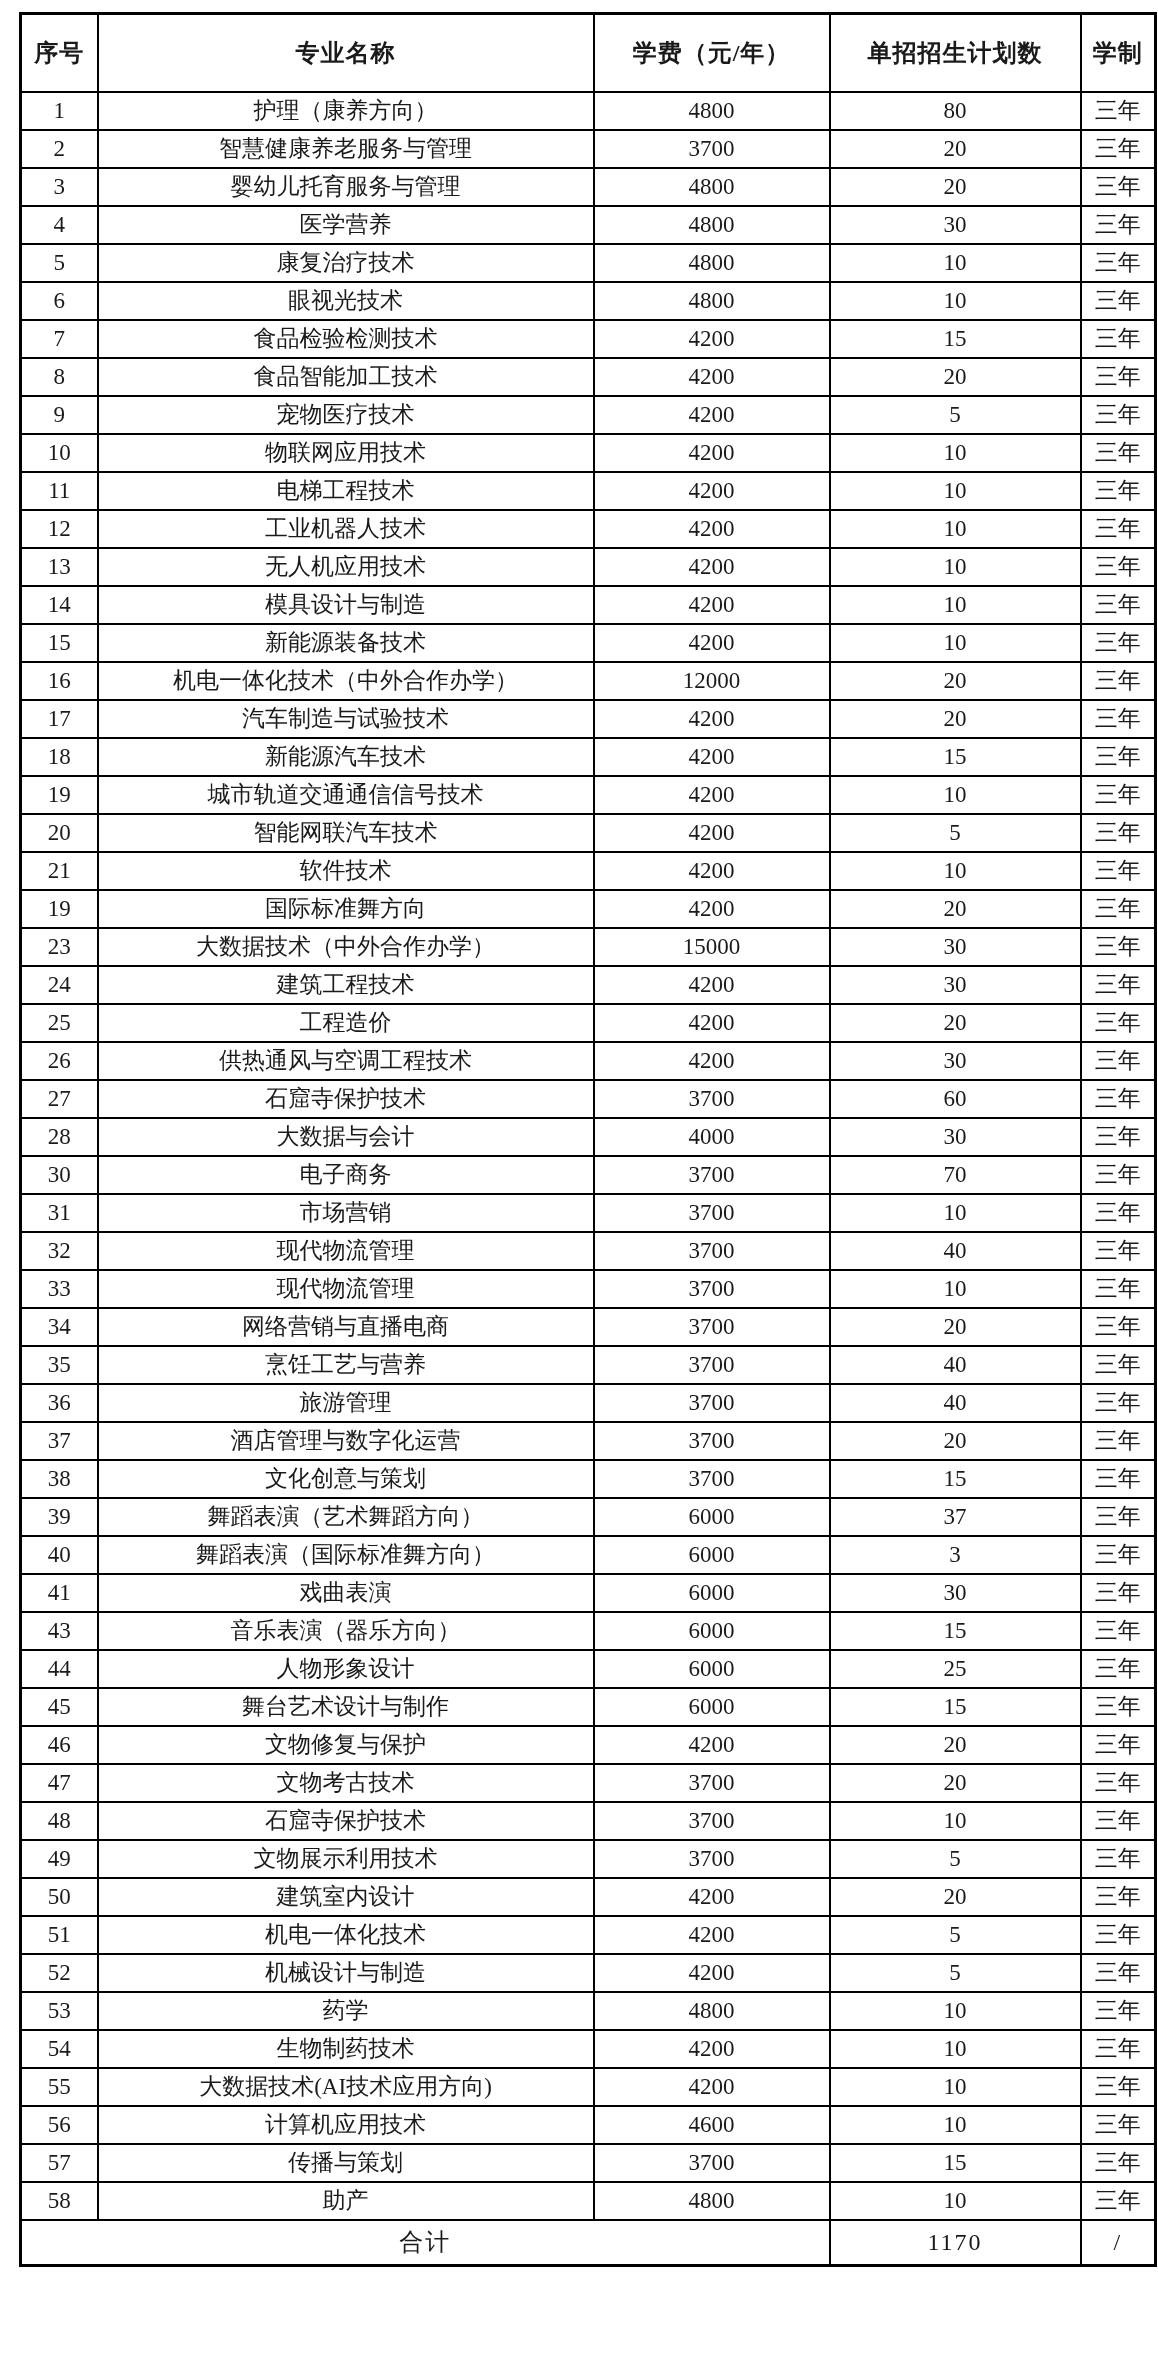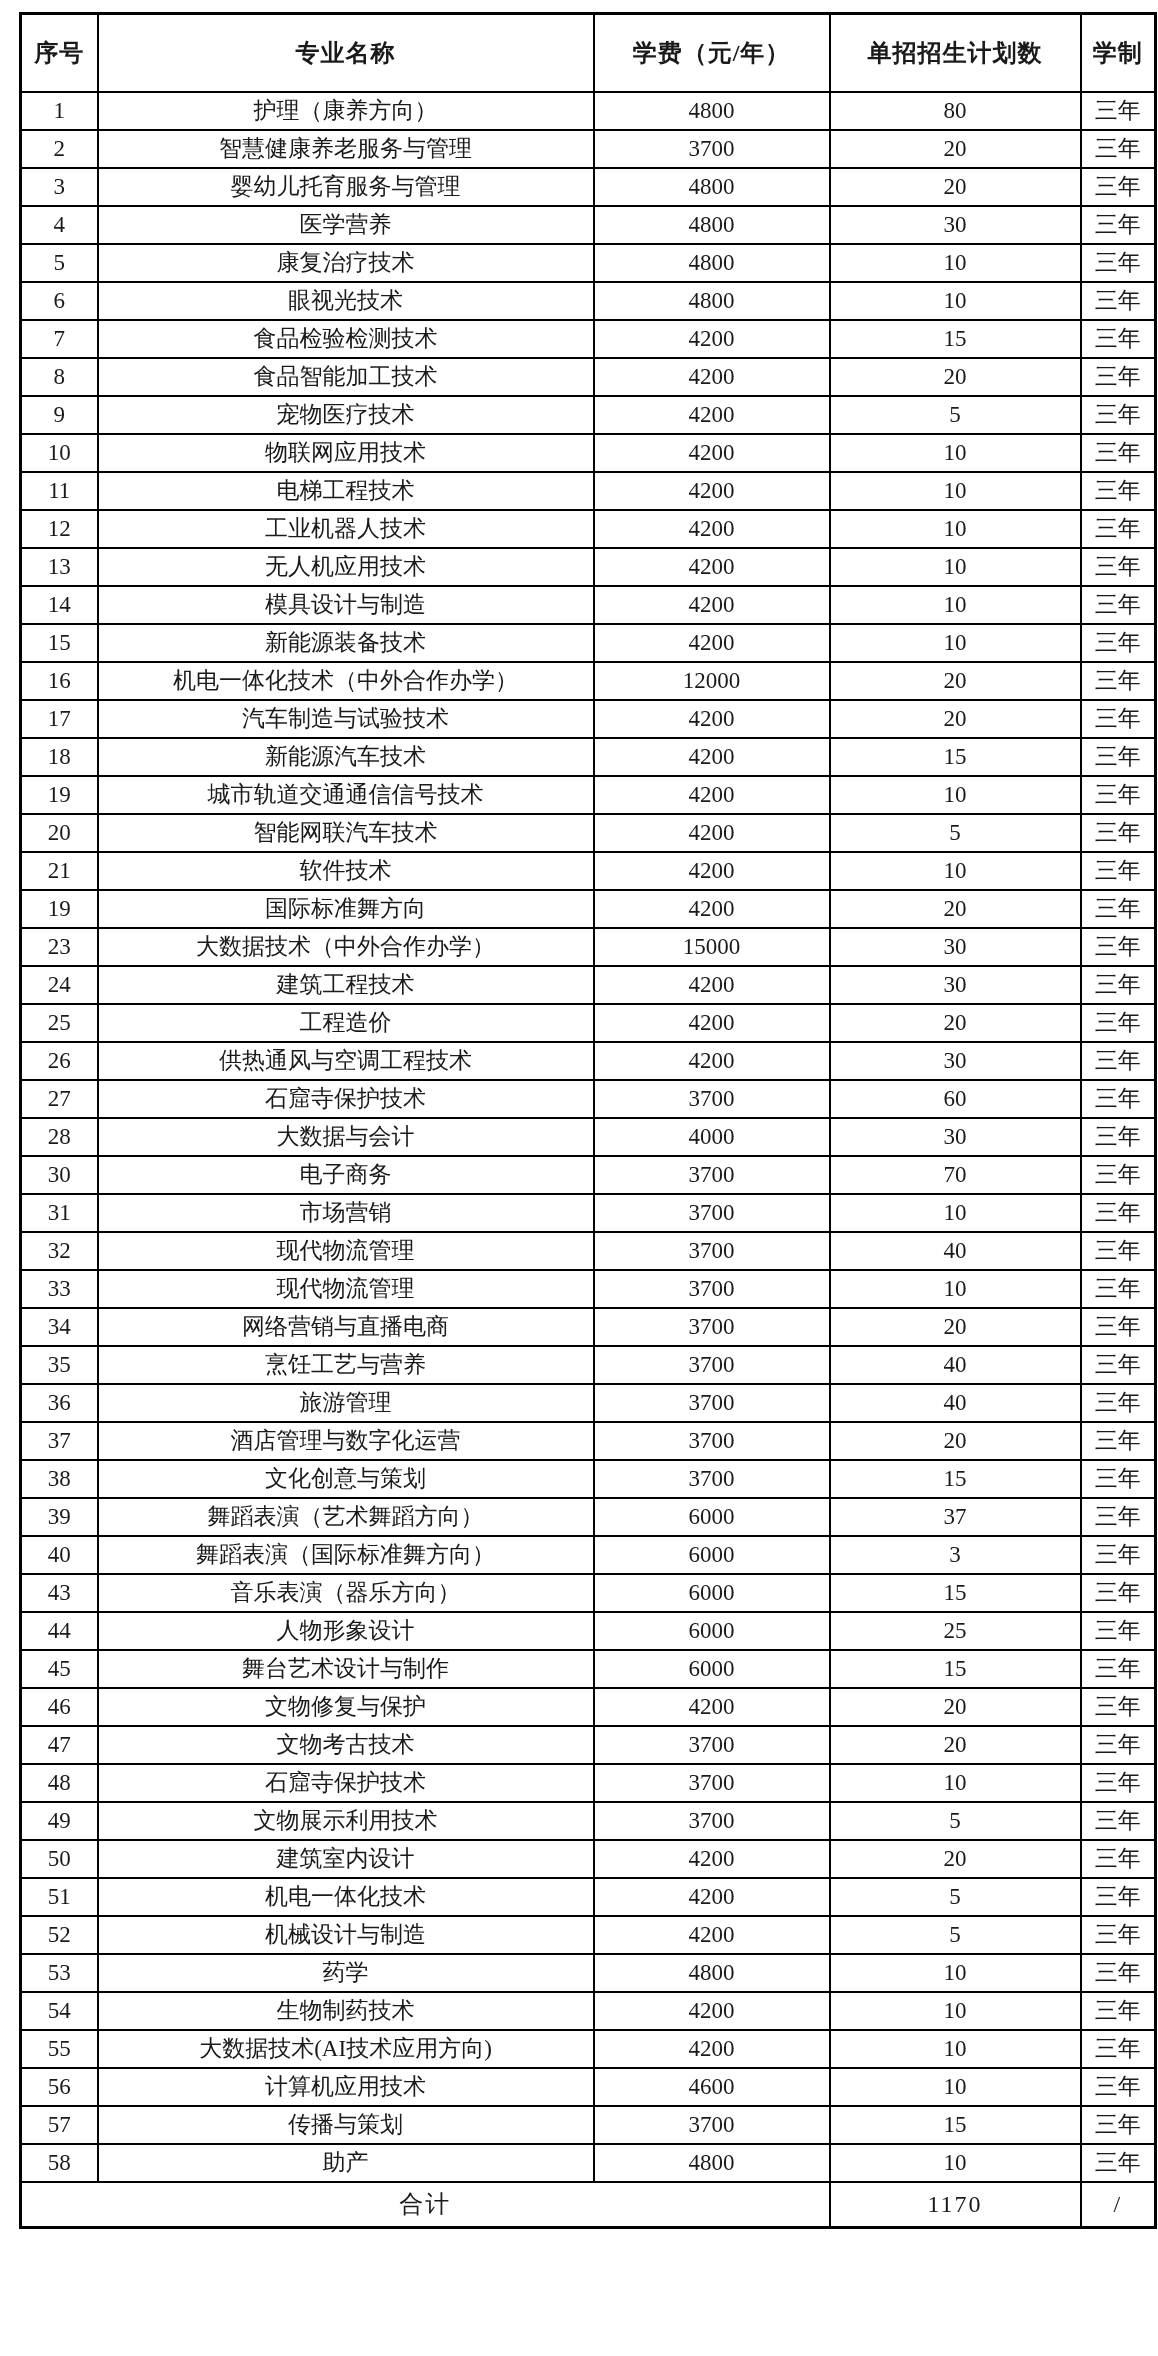--- a/index.html
+++ b/index.html
@@ -336,20 +336,27 @@
           <td>三年</td>
         </tr>
         <tr>
           <td>40</td>
           <td>舞蹈表演（国际标准舞方向）</td>
           <td>6000</td>
           <td>3</td>
           <td>三年</td>
         </tr>
         <tr>
+          <td>41</td>
+          <td>戏曲表演</td>
+          <td>6000</td>
+          <td>30</td>
+          <td>三年</td>
+        </tr>
+        <tr>
           <td>43</td>
           <td>音乐表演（器乐方向）</td>
           <td>6000</td>
           <td>15</td>
           <td>三年</td>
         </tr>
         <tr>
           <td>44</td>
           <td>人物形象设计</td>
           <td>6000</td>

